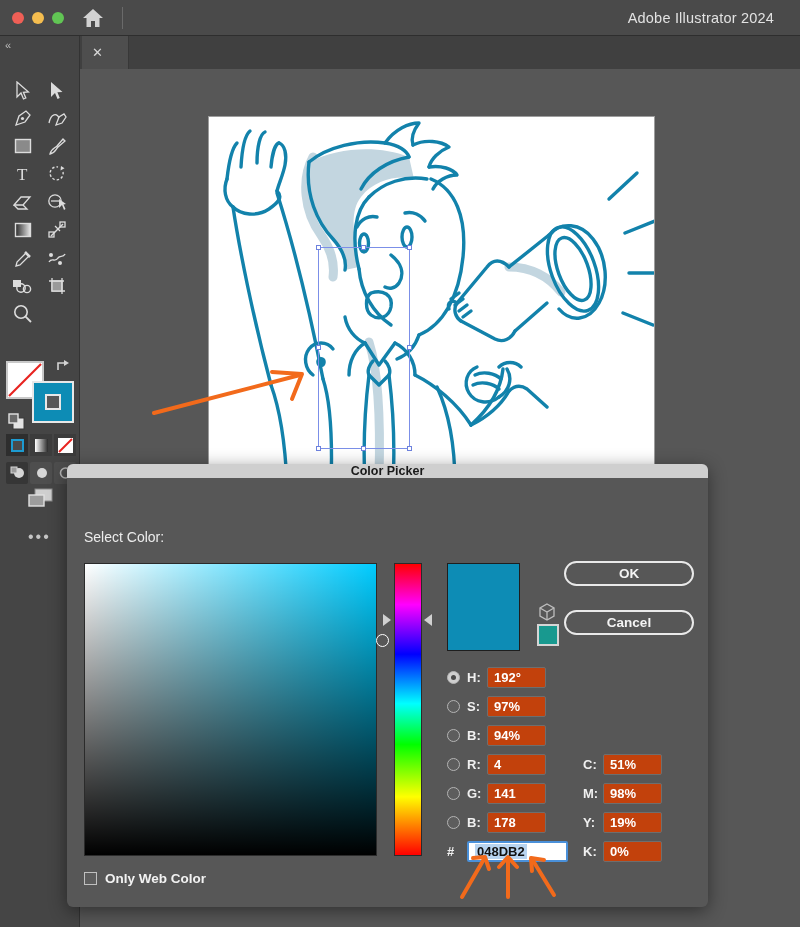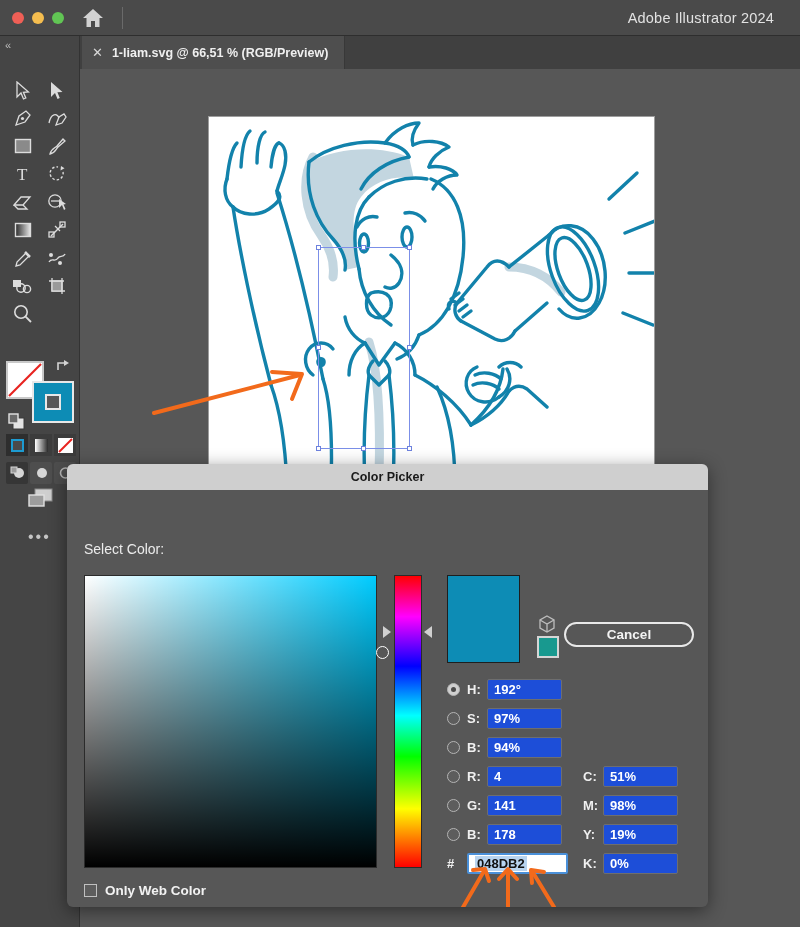--- a/index.html
+++ b/index.html
@@ -125,21 +125,21 @@
 
   
   .dialog {
     position: absolute; left: 67px; top: 464px; width: 641px; height: 443px;
     background: #575757;
     border-radius: 6px;
     box-shadow: 0 4px 18px rgba(0,0,0,.45);
     overflow: hidden;
   }
   .dlg-title {
-    height: 26px; background: #cfcfcf;
+    height: 14px; background: #cfcfcf;
     display: flex; align-items: center; justify-content: center;
     color: #1a1a1a; font-size: 12.5px; font-weight: bold;
   }
   .dlg-body { position: relative; height: 417px; }
   .select-label {
     position: absolute; left: 17px; top: 51px;
     color: #ececec; font-size: 14px;
   }
 
   .colorfield {
@@ -201,21 +201,21 @@
     border: 1.5px solid #b4b4b4; background: #5d5d5d;
     margin-right: 7px; position: relative; flex: none;
   }
   .radio.on { background: #cfcfcf; }
   .radio.on::after {
     content: ''; position: absolute; left: 3px; top: 3px;
     width: 5px; height: 5px; border-radius: 50%; background: #4a4a4a;
   }
   .flabel { color: #f0f0f0; font-size: 13px; font-weight: bold; width: 20px; flex: none; }
   .fval {
-    width: 75px; height: 21px; background: #1d4ed8;
+    width: 59px; height: 21px; background: #c2410c;
     border: 1px solid #6e6e6e; border-radius: 2px;
     color: #ffffff; font-size: 13px; font-weight: bold;
     display: flex; align-items: center; padding-left: 6px;
   }
   .fval.hex {
     background: #ffffff; border: 2px solid #4a90d9; width: 101px;
   }
   .hexsel {
     background: #b8d4f0; color: #111; padding: 0 2px; font-weight: bold; font-size: 13px;
   }
@@ -247,21 +247,20 @@
         <path d="M11 1 L21 10 L17.5 10 L17.5 19 L13 19 L13 13 L9 13 L9 19 L4.5 19 L4.5 10 L1 10 Z" fill="#d2d2d2"></path>
       </svg>
   </div>
   <div class="tb-sep"></div>
   <div class="app-title">Adobe Illustrator 2024</div>
 </div>
 
 <div class="tabstrip">
   <div class="tab">
     <span class="tab-close">✕</span>
-    <span class="tab-label">1-liam.svg @ 66,51 % (RGB/Preview)</span>
   </div>
 </div>
 
 <div class="toolpanel">
   <div class="collapse">«</div>
 
   <div class="toolgrid">
     <div class="tool">
       <svg width="14" height="19" viewBox="0 0 14 19">
           <path d="M1 1 L1 16 L5 12 L7.5 18 L9.8 17 L7.4 11.3 L12.5 11 Z" fill="none" stroke="#dcdcdc" stroke-width="1.3"></path>
@@ -582,20 +581,21 @@
     <div class="preview" style="background:#0d8cb5"></div>
 
     <div class="cube-icon">
       <svg width="18" height="18" viewBox="0 0 18 18">
           <path d="M9 1 L16 5 L16 13 L9 17 L2 13 L2 5 Z" fill="none" stroke="#bdbdbd" stroke-width="1.3"></path>
           <path d="M2 5 L9 9 L16 5 M9 9 L9 17" fill="none" stroke="#bdbdbd" stroke-width="1.3"></path>
         </svg>
     </div>
     <div class="small-sw" style="background:#18998f"></div>
 
+    <div class="btn ok">OK</div>
     <div class="btn cancel">Cancel</div>
 
     <div class="fieldrow" style="left:380px; top:188px;">
       <div class="radio on"></div>
       <div class="flabel">H:</div>
       <div class="fval">192°</div>
     </div>
     <div class="fieldrow" style="left:380px; top:217px;">
       <div class="radio"></div>
       <div class="flabel">S:</div>

